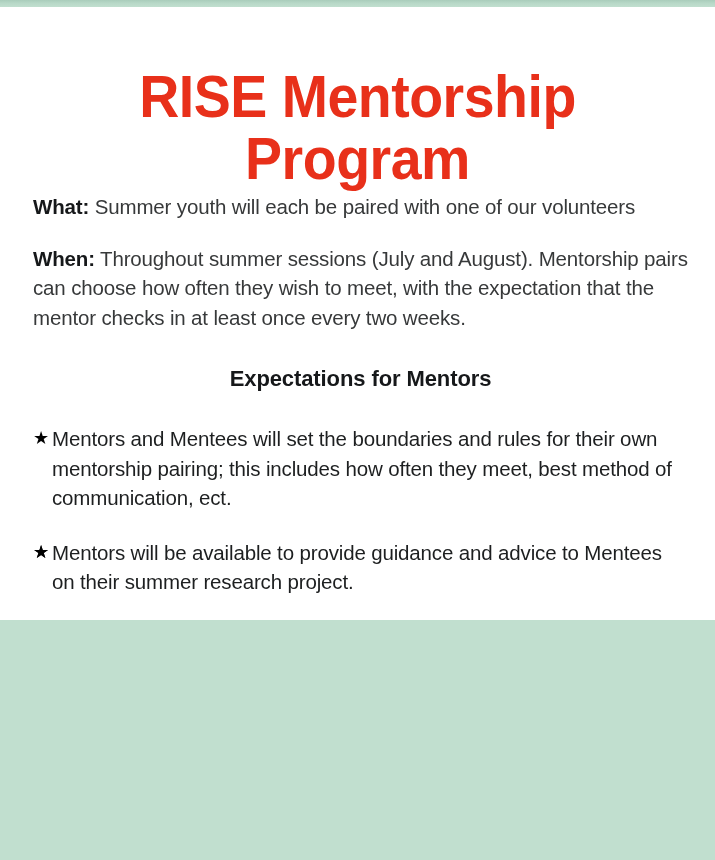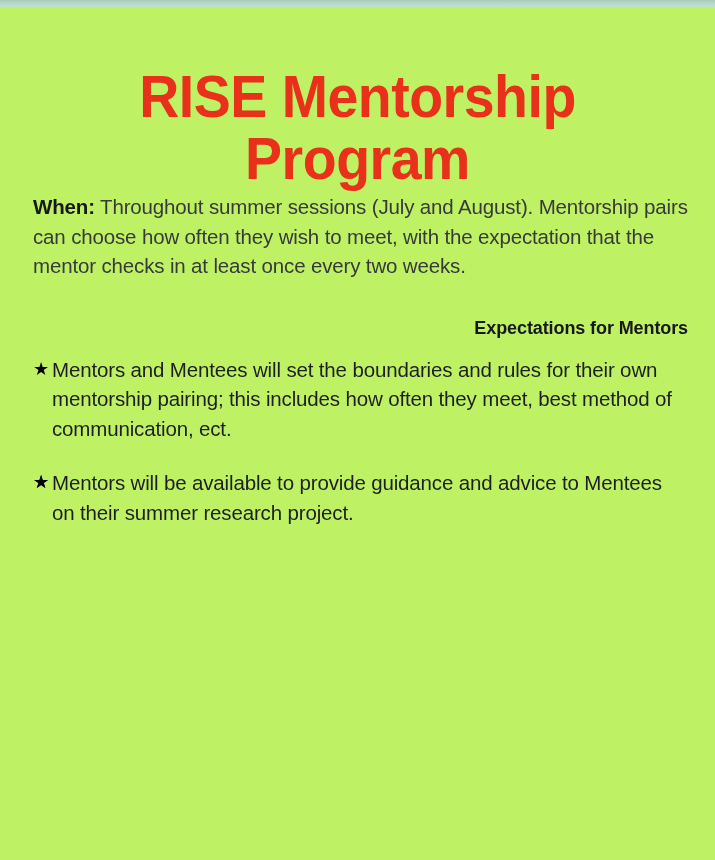--- a/index.html
+++ b/index.html
@@ -12,22 +12,22 @@
     overflow: hidden;
     background: #c1dfcf;
     font-family: "Liberation Sans", sans-serif;
     -webkit-font-smoothing: antialiased;
   }
 
   
   #slide {
     position: relative;
     width: 715px;
-    height: 860px;
-    background: #bef264;
+    height: 620px;
+    background: #ffffff;
     box-sizing: border-box;
     overflow: hidden;
   }
 
   
   #top-edge {
     position: absolute;
     top: 0; left: 0;
     width: 715px;
     height: 7px;
@@ -73,25 +73,25 @@
 
   .lead {
     color: #16181a;
     font-weight: bold;
   }
 
   
   #expect-heading {
     color: #16181a;
     font-weight: bold;
-    font-size: 18px;
+    font-size: 22px;
     line-height: 26px;
     letter-spacing: -0.1px;
-    text-align: right;
-    margin: 34px 0 14px 0;
+    text-align: center;
+    margin: 34px 0 32px 0;
   }
 
   
   #bullets {
     margin: 0;
     padding: 0;
     list-style: none;
   }
   .bullet {
     position: relative;
@@ -117,20 +117,23 @@
 
 <div id="slide">
 
   <div id="top-edge"></div>
 
   <h1 id="title">RISE Mentorship
 Program</h1>
 
   <div id="body">
 
+    <p class="para">
+      <span class="lead">What:</span><span> Summer youth will each be paired with one of our volunteers</span>
+    </p>
 
 
     <p class="para">
       <span class="lead">When:</span><span> Throughout summer sessions (July and August). Mentorship pairs can choose how often they wish to meet, with the expectation that the mentor checks in at least once every two weeks.</span>
     </p>
 
 
     <h2 id="expect-heading">Expectations for Mentors</h2>
 
     <ul id="bullets">

